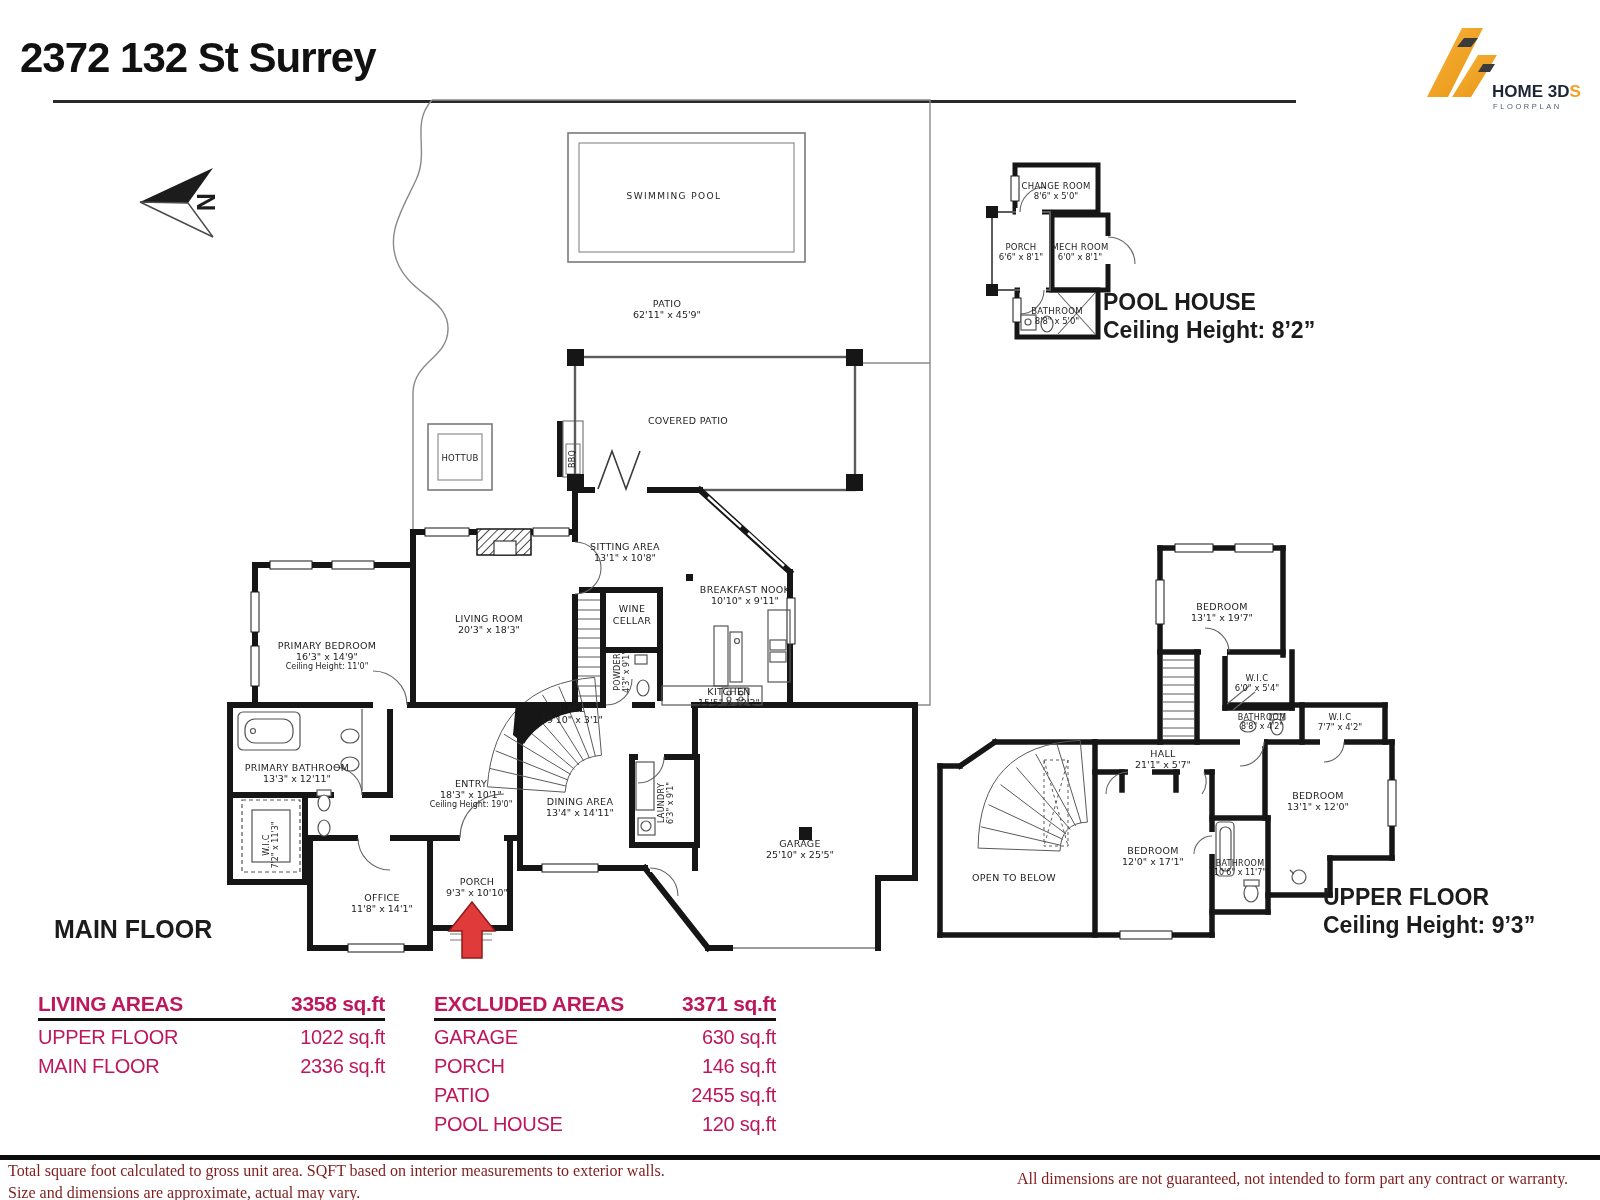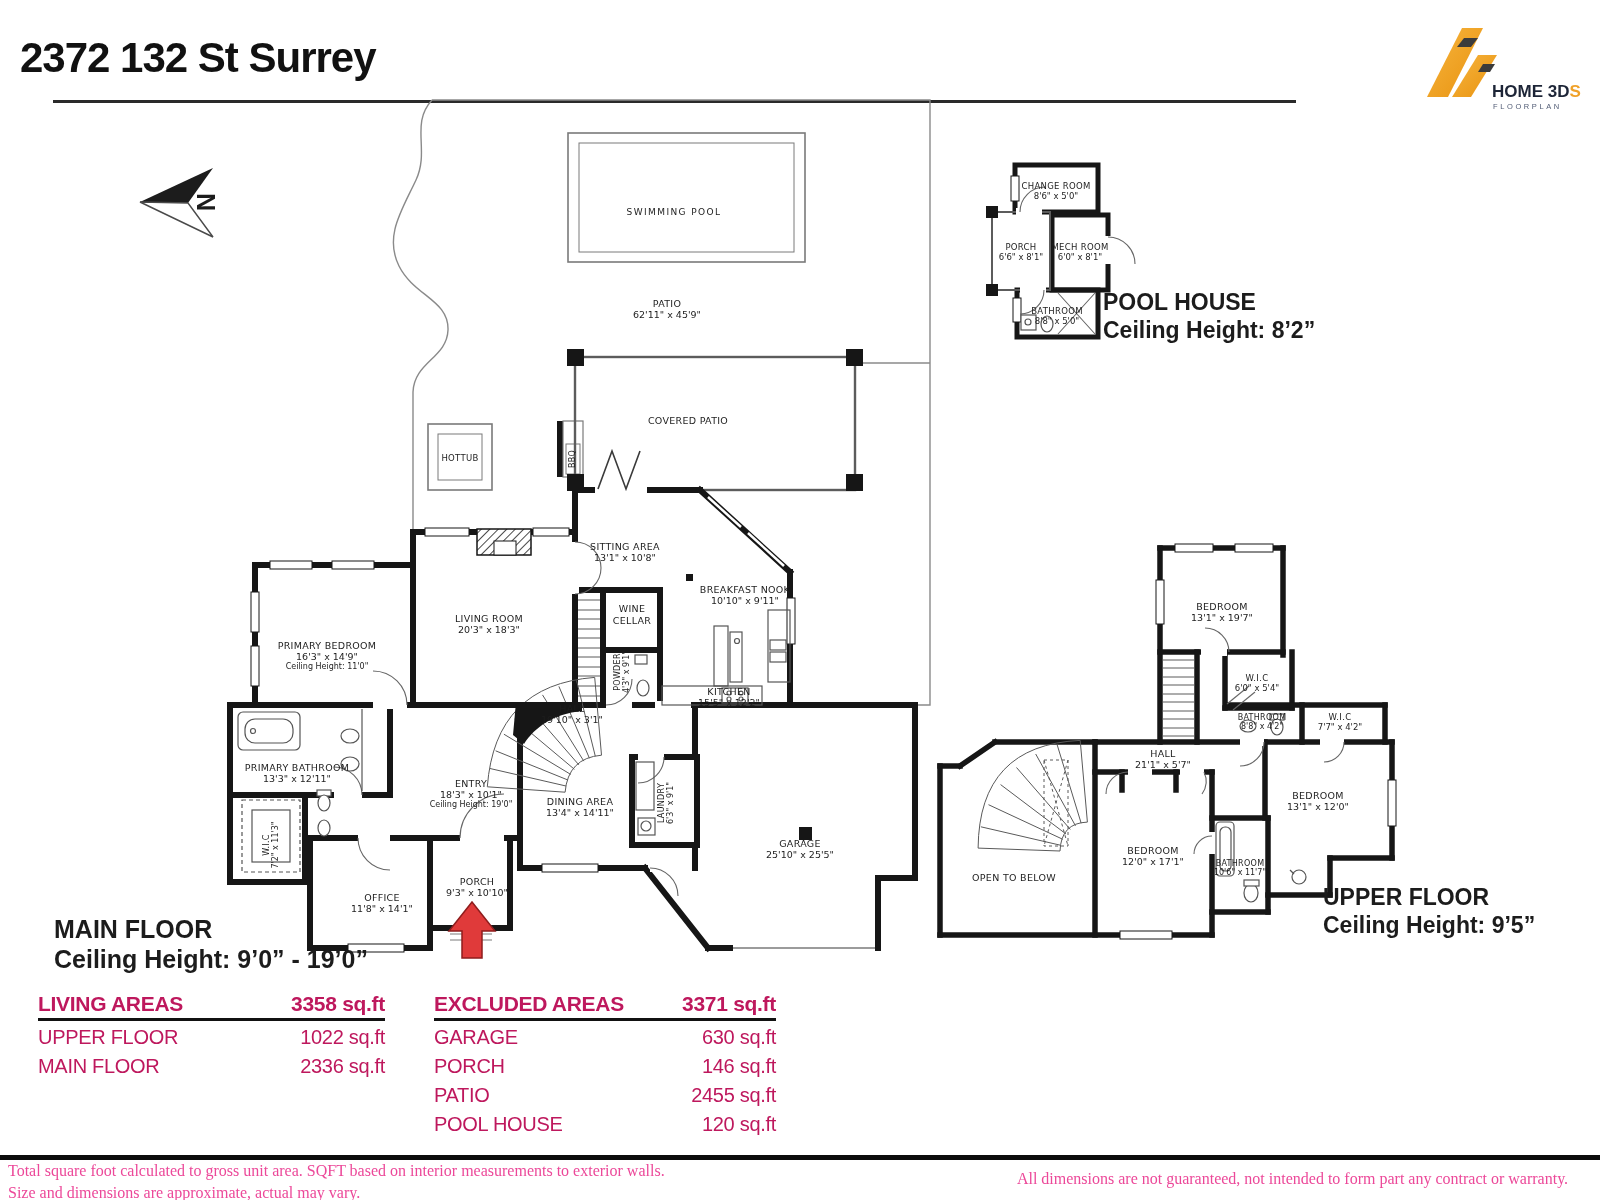--- a/index.html
+++ b/index.html
@@ -25,21 +25,21 @@
   .logo-text{position:absolute;left:1492px;top:82px;font-size:17px;font-weight:700;color:#1d2537;z-index:6;}
   .logo-text .logo-s{color:#f0a128;}
   .logo-sub{position:absolute;left:1493px;top:102px;font-size:7.5px;font-weight:400;letter-spacing:2.6px;color:#505b74;z-index:6;}
   .areatable{position:absolute;z-index:5;color:#be185d;}
   .trow{display:flex;justify-content:space-between;align-items:center;height:29px;font-size:20px;letter-spacing:-0.3px;}
   .trow.thead{font-weight:700;height:27px;font-size:21px;}
   .trow .tval{text-align:right;}
   .thead .tval{font-weight:700;}
   .tline{height:3px;background:#111;margin:1px 0 2px 0;}
   .footrule{position:absolute;left:0;top:1155px;width:1600px;height:5px;background:#0c0c0c;}
-  .footnote{position:absolute;font-family:"Liberation Serif",serif;font-size:16px;color:#ec4899;z-index:5;white-space:nowrap;}
+  .footnote{position:absolute;font-family:"Liberation Serif",serif;font-size:16px;color:#7f1d1d;z-index:5;white-space:nowrap;}
 </style>
 </head>
 <body>
 
 <div id="canvas">
 
   <div class="pagetitle">2372 132 St Surrey</div>
   <div class="titlerule"></div>
 
   <div class="logo-text"><span>HOME 3D</span><span class="logo-s">S</span></div>
@@ -385,21 +385,21 @@
         <ellipse cx="1277" cy="727" rx="6" ry="8"></ellipse>
       <rect x="1216" y="822" width="18" height="54" rx="4"></rect>
         <rect x="1220" y="827" width="11" height="44" rx="5" fill="none"></rect>
       <ellipse cx="1251" cy="893" rx="7" ry="9"></ellipse>
         <rect x="1244" y="880" width="15" height="6"></rect>
       <circle cx="1299" cy="877" r="7"></circle>
         <line x1="1290" y1="870" x2="1294" y2="874"></line>
     </g>
   </svg>
 
-  <div class="lab sp" style="left:674px;top:212px">
+  <div class="lab sp" style="left:674px;top:196px">
     <div class="ln">SWIMMING POOL</div>
   </div>
   <div class="lab" style="left:667px;top:309px">
     <div class="ln">PATIO</div>
     <div class="ld">62'11" x 45'9"</div>
   </div>
   <div class="lab" style="left:688px;top:421px">
     <div class="ln">COVERED PATIO</div>
   </div>
   <div class="lab small" style="left:460px;top:458px">
@@ -523,29 +523,28 @@
   <div class="lab tiny" style="left:1240px;top:868px">
     <div class="ln">BATHROOM</div>
     <div class="ld">10'6" x 11'7"</div>
   </div>
   <div class="lab" style="left:1014px;top:878px">
     <div class="ln">OPEN TO BELOW</div>
   </div>
 
   <div class="fhead main" style="left:54px;top:914px">
     <div>MAIN FLOOR</div>
-    <div>Ceiling Height: 9’0” - 19’0”</div>
   </div>
   <div class="fhead sub" style="left:1103px;top:289px">
     <div>POOL HOUSE</div>
     <div>Ceiling Height: 8’2”</div>
   </div>
   <div class="fhead sub" style="left:1323px;top:884px">
     <div>UPPER FLOOR</div>
-    <div>Ceiling Height: 9’5”</div>
+    <div>Ceiling Height: 9’3”</div>
   </div>
 
   <div class="areatable" style="left:38px;top:990px;width:347px">
     <div class="trow thead">
       <span>LIVING AREAS</span>
       <span class="tval">3358 sq.ft</span>
     </div>
     <div class="tline"></div>
     <div class="trow">
       <span>UPPER FLOOR</span>

